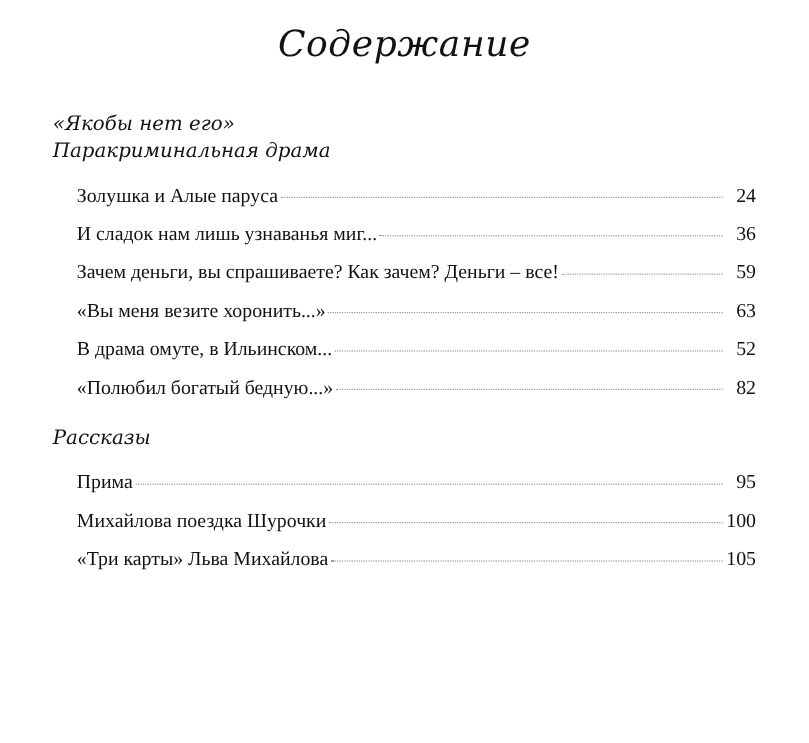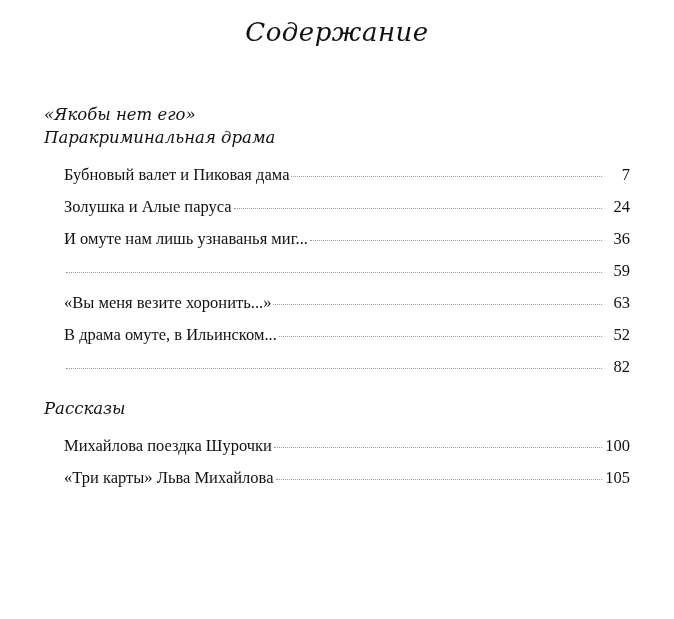--- a/index.html
+++ b/index.html
@@ -19,39 +19,39 @@
     position: relative;
     width: 674px;
     height: 619px;
     box-sizing: border-box;
     padding: 0 44px;
   }
   .page-title {
     text-align: center;
     font-family: "DejaVu Serif", serif;
     font-style: italic;
-    font-size: 26px;
+    font-size: 30px;
     letter-spacing: 0.5px;
     margin-bottom: 0;
     font-weight: normal;
     color: #121212;
   }
   .section {
     margin-top: 0;
   }
   .section-head {
     font-family: "DejaVu Serif", serif;
     font-style: italic;
     font-size: 16.5px;
     line-height: 23px;
     color: #121212;
     white-space: nowrap;
   }
   .section-head-block {
-    margin-top: 56px;
+    margin-top: 36px;
   }
   .section-head-block.second {
     margin-top: 15px;
   }
   .entries {
     margin-top: 9px;
   }
   .entry {
     display: flex;
     align-items: baseline;
@@ -87,60 +87,62 @@
 
   <h1 class="page-title">Содержание</h1>
 
   <div class="section">
     <div class="section-head-block">
       <div class="section-head">«Якобы нет его»</div>
       <div class="section-head">Паракриминальная драма</div>
     </div>
     <div class="entries">
       <div class="entry">
-        <span class="label">Бубновый валет и Пиковая дама</span>
-        <span class="dots"></span>
-        <span class="pageno">7</span>
-      </div>
-      <div class="entry">
         <span class="label">Золушка и Алые паруса</span>
         <span class="dots"></span>
         <span class="pageno">24</span>
       </div>
       <div class="entry">
-        <span class="label">И омуте нам лишь узнаванья миг...</span>
+        <span class="label">И сладок нам лишь узнаванья миг...</span>
         <span class="dots"></span>
         <span class="pageno">36</span>
       </div>
       <div class="entry">
+        <span class="label">Зачем деньги, вы спрашиваете? Как зачем? Деньги – все!</span>
         <span class="dots"></span>
         <span class="pageno">59</span>
       </div>
       <div class="entry">
         <span class="label">«Вы меня везите хоронить...»</span>
         <span class="dots"></span>
         <span class="pageno">63</span>
       </div>
       <div class="entry">
         <span class="label">В драма омуте, в Ильинском...</span>
         <span class="dots"></span>
         <span class="pageno">52</span>
       </div>
       <div class="entry">
+        <span class="label">«Полюбил богатый бедную...»</span>
         <span class="dots"></span>
         <span class="pageno">82</span>
       </div>
     </div>
   </div>
 
   <div class="section">
     <div class="section-head-block second">
       <div class="section-head">Рассказы</div>
     </div>
     <div class="entries">
+      <div class="entry">
+        <span class="label">Прима</span>
+        <span class="dots"></span>
+        <span class="pageno">95</span>
+      </div>
       <div class="entry">
         <span class="label">Михайлова поездка Шурочки</span>
         <span class="dots"></span>
         <span class="pageno">100</span>
       </div>
       <div class="entry">
         <span class="label">«Три карты» Льва Михайлова</span>
         <span class="dots"></span>
         <span class="pageno">105</span>
       </div>

